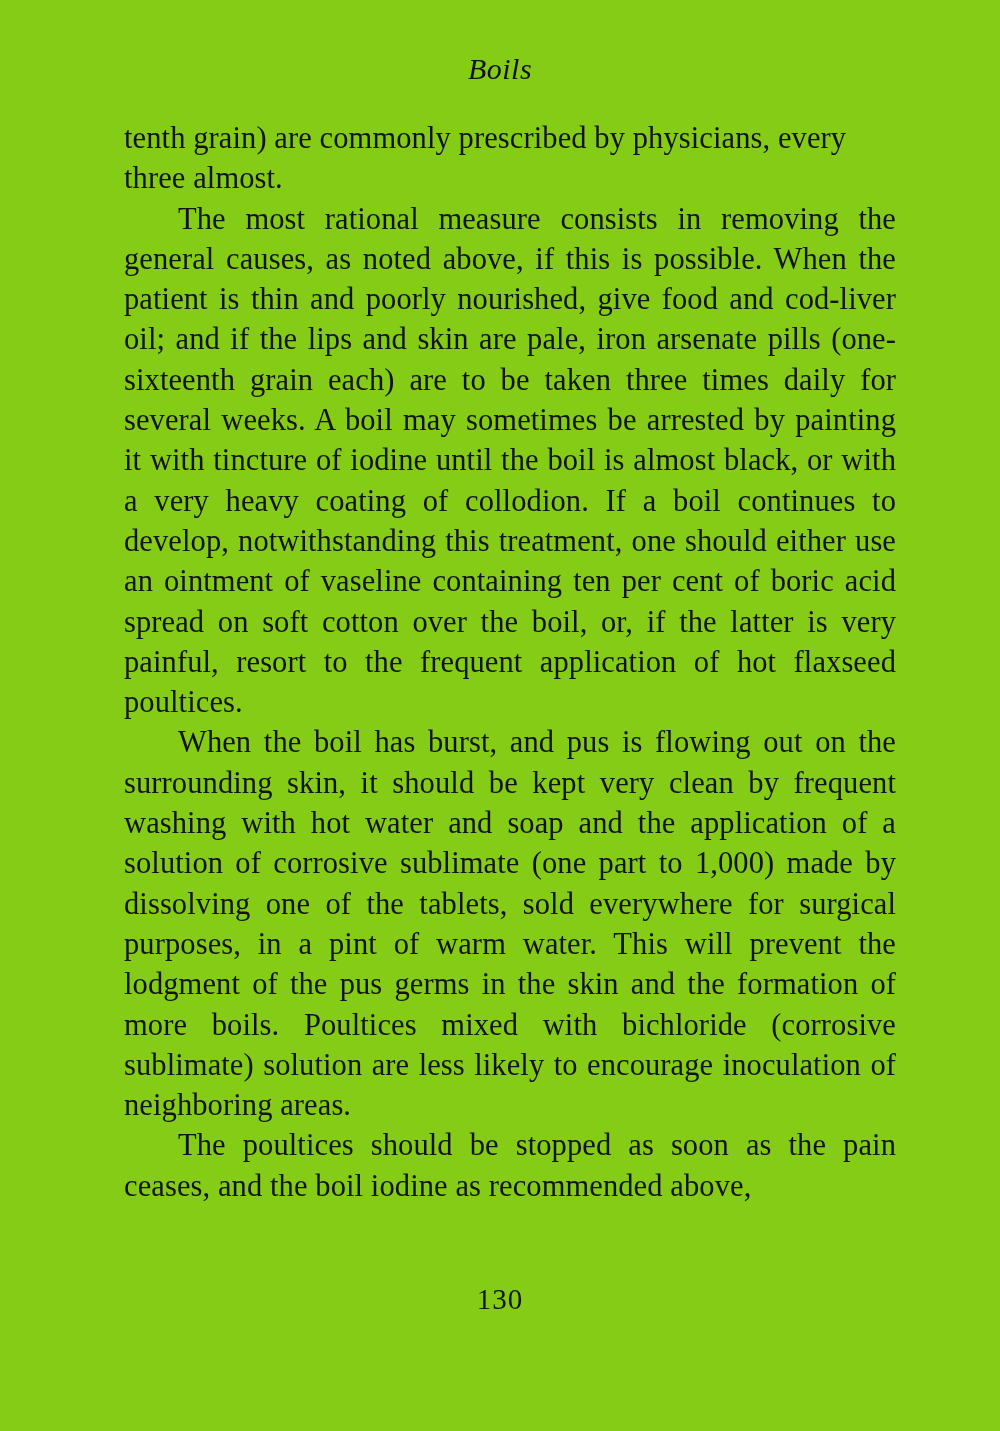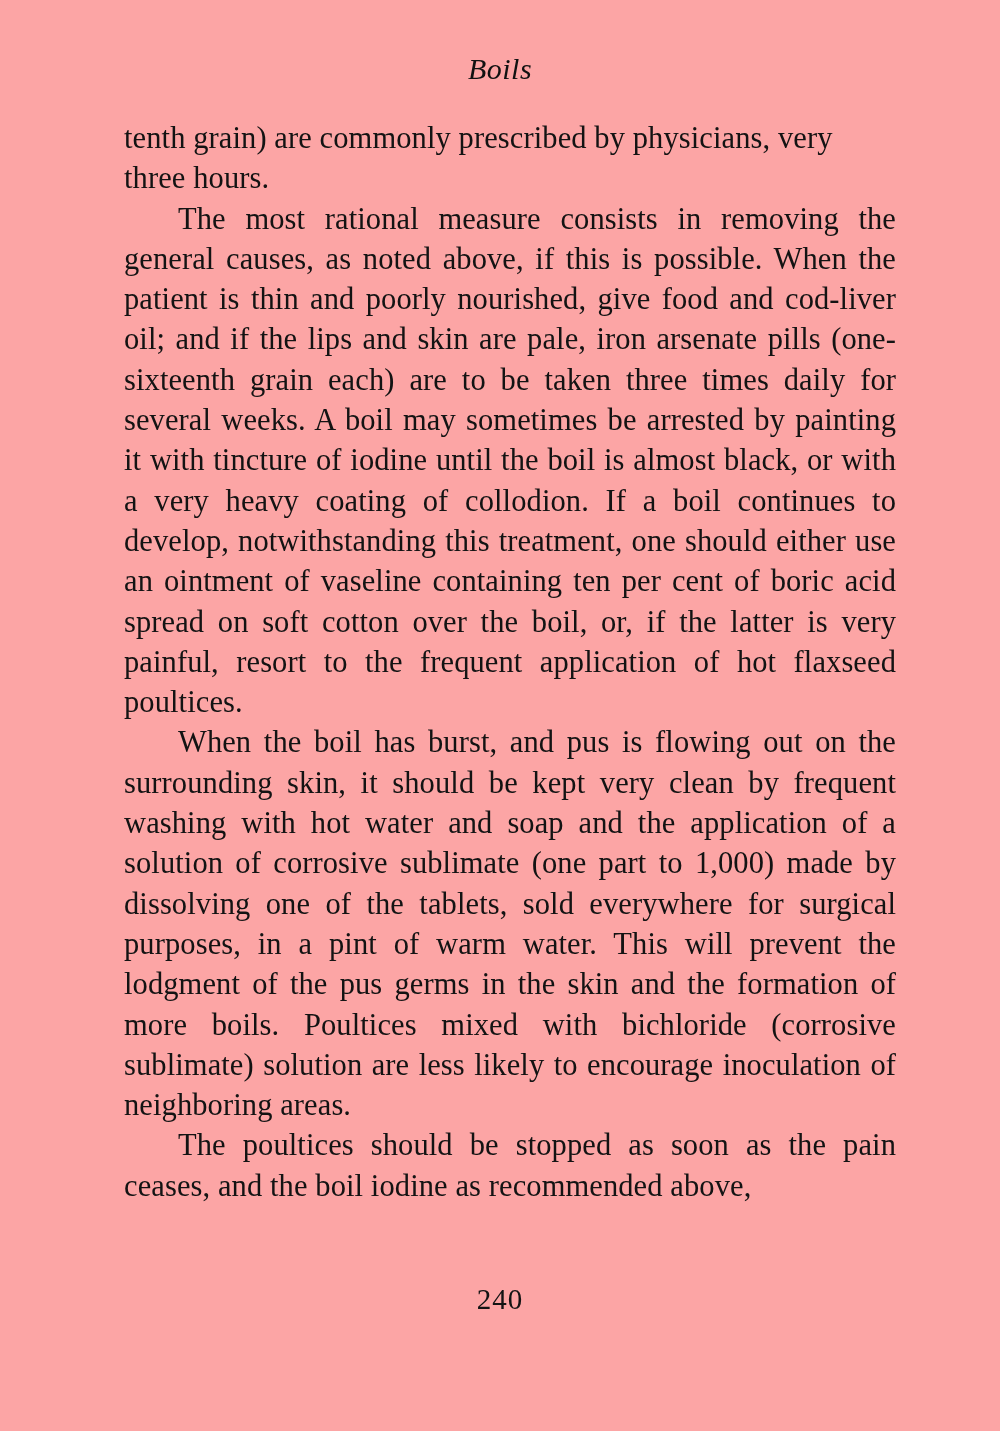--- a/index.html
+++ b/index.html
@@ -14,21 +14,21 @@
     font-family: "Liberation Serif", serif;
     color: #121212;
     overflow: hidden;
   }
   .page {
     position: absolute;
     left: 0;
     top: 0;
     width: 1000px;
     height: 1431px;
-    background: #fca5a5;
+    background: #84cc16;
   }
   .running-head {
     position: absolute;
     left: 0;
     top: 52px;
     width: 1000px;
     text-align: center;
     font-style: italic;
     font-size: 30px;
     letter-spacing: 0.5px;
@@ -67,21 +67,21 @@
   }
 </style>
 </head>
 <body>
 
 <div class="page">
 
   <div class="running-head">Boils</div>
 
   <div class="body-col">
-    <p class="para nofill">tenth grain) are commonly prescribed by physicians, very three hours.</p>
+    <p class="para nofill">tenth grain) are commonly prescribed by physicians, every three almost.</p>
     <p class="para indent">The most rational measure consists in removing the general causes, as noted above, if this is possible. When the patient is thin and poorly nourished, give food and cod-liver oil; and if the lips and skin are pale, iron arsenate pills (one-sixteenth grain each) are to be taken three times daily for several weeks.  A boil may sometimes be arrested by painting it with tincture of iodine until the boil is almost black, or with a very heavy coating of collodion.  If a boil continues to develop, notwithstanding this treatment, one should either use an ointment of vaseline containing ten per cent of boric acid spread on soft cotton over the boil, or, if the latter is very painful, resort to the frequent application of hot flaxseed poultices.</p>
     <p class="para indent">When the boil has burst, and pus is flowing out on the surrounding skin, it should be kept very clean by frequent washing with hot water and soap and the application of a solution of corrosive sublimate (one part to 1,000) made by dissolving one of the tablets, sold everywhere for surgical purposes, in a pint of warm water.  This will prevent the lodgment of the pus germs in the skin and the formation of more boils. Poultices mixed with bichloride (corrosive sublimate) solution are less likely to encourage inoculation of neighboring areas.</p>
     <p class="para indent">The poultices should be stopped as soon as the pain ceases, and the boil iodine as recommended above,</p>
   </div>
 
-  <div class="folio">240</div>
+  <div class="folio">130</div>
 
 </div>
 
 </body></html>

